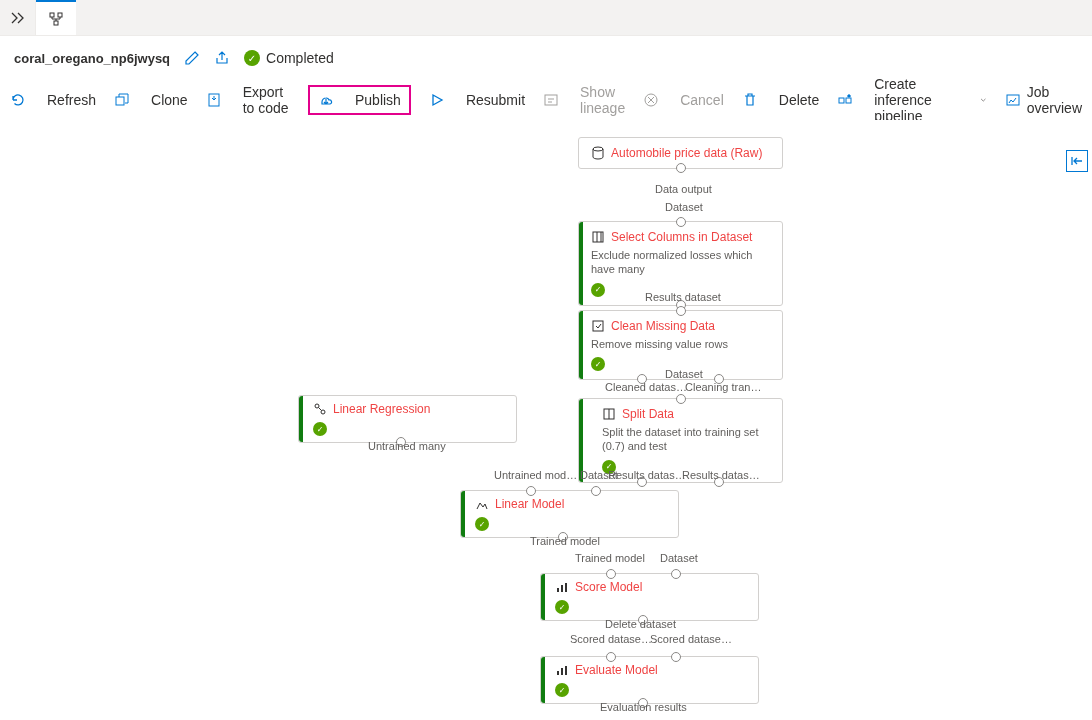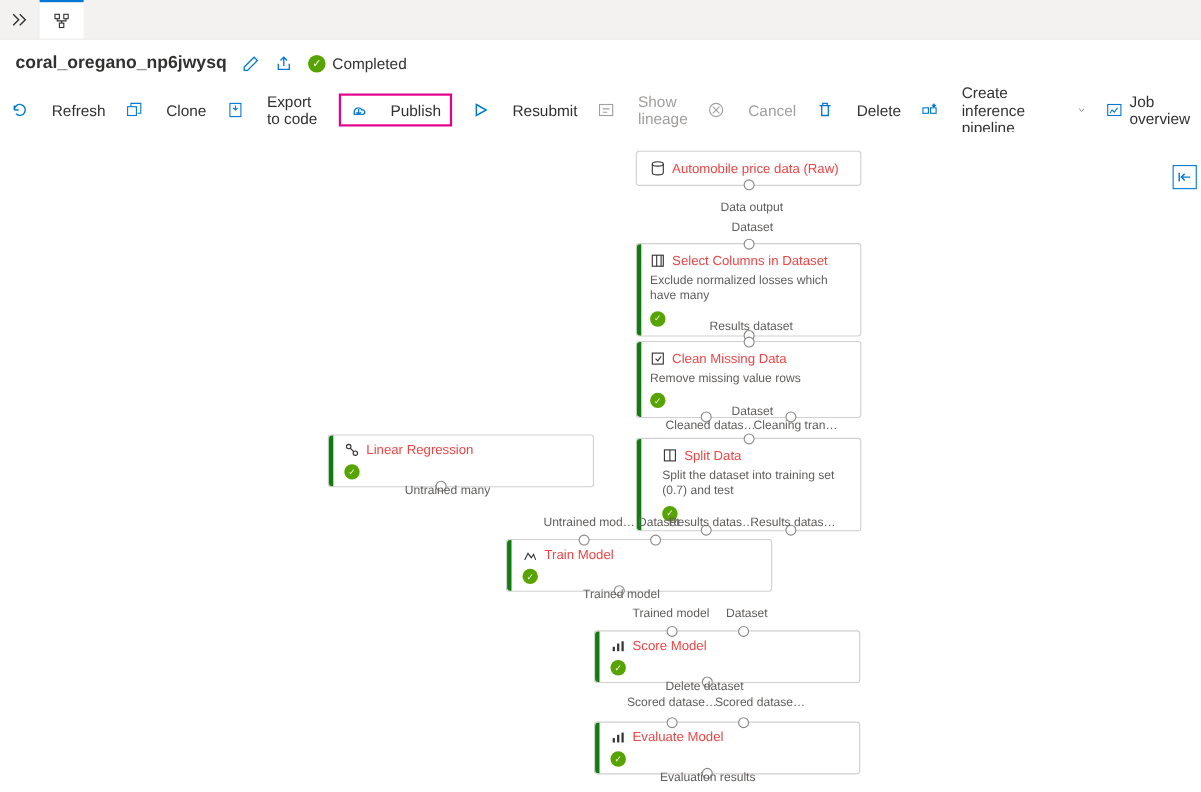--- a/index.html
+++ b/index.html
@@ -5,21 +5,21 @@
 * { box-sizing: border-box; margin: 0; padding: 0; }
 body { font-family: "Segoe UI", -apple-system, sans-serif; font-size: 13px; color: #323130; background: #fff; width: 1092px; height: 720px; overflow: hidden; position: relative; }
 
 
 .tab-bar { height: 36px; background: #f3f2f1; border-bottom: 1px solid #edebe9; display: flex; align-items: stretch; }
 .tab-expand { width: 36px; display: flex; align-items: center; justify-content: center; border-right: 1px solid #edebe9; cursor: pointer; }
 .tab-active { width: 40px; background: #fff; border-top: 2px solid #0078d4; display: flex; align-items: center; justify-content: center; }
 
 
 .title-row { display: flex; align-items: center; height: 44px; padding: 0 14px; gap: 14px; }
-.title-text { font-size: 16px; font-weight: 600; color: #323130; }
+.title-text { font-size: 13px; font-weight: 600; color: #323130; }
 .title-icon { color: #0078d4; cursor: pointer; }
 .status-badge { display: flex; align-items: center; gap: 6px; font-size: 14px; }
 .status-check { width: 16px; height: 16px; border-radius: 50%; background: #57a300; display: flex; align-items: center; justify-content: center; color: #fff; font-size: 10px; }
 
 
 .toolbar { display: flex; align-items: center; height: 40px; padding: 0 10px; gap: 18px; border-bottom: 1px solid transparent; }
 .toolbar-item { display: flex; align-items: center; gap: 21px; font-size: 14px; color: #323130; cursor: pointer; padding: 4px 0; }
 .toolbar-item.disabled { color: #a19f9d; cursor: default; }
 .toolbar-item.disabled .ti-icon { color: #a19f9d; }
 .ti-icon { color: #0078d4; display: flex; align-items: center; }
@@ -32,21 +32,21 @@
 .edges { position: absolute; inset: 0; pointer-events: none; }
 
 
 .node { position: absolute; width: 205px; background: #fff; border: 1px solid #d2d0ce; border-radius: 3px; display: flex; }
 .node-left { width: 4px; background: #107c10; border-radius: 3px 0 0 3px; }
 .node-body { flex: 1; padding: 8px 10px 8px 8px; }
 .node-title-row { display: flex; align-items: center; gap: 6px; }
 .node-title { font-size: 12px; font-weight: 400; color: #ef4444; }
 .node-desc { font-size: 11px; color: #605e5c; margin-top: 4px; line-height: 1.3; }
 .node-status { margin-top: 6px; width: 14px; height: 14px; border-radius: 50%; background: #57a300; display: flex; align-items: center; justify-content: center; color: #fff; font-size: 8px; }
-.node.small { width: 242px; text-align: right; }
+.node.small { width: 219px; text-align: right; }
 .node.small .node-body { padding: 6px 10px; }
 
 
 .port { position: absolute; width: 10px; height: 10px; border-radius: 50%; background: #fff; border: 1px solid #8a8886; }
 .port-label { position: absolute; font-size: 11px; color: #605e5c; white-space: nowrap; }
 
 
 .collapse-btn { position: absolute; right: 4px; top: 30px; width: 22px; height: 22px; border: 1px solid #0078d4; background: #fff; display: flex; align-items: center; justify-content: center; color: #0078d4; cursor: pointer; }
 
 svg { display: block; }
@@ -298,21 +298,21 @@
   <div class="port-label" style="left:494px; top:349px;">Untrained mod…</div>
   <div class="port-label" style="left:580px; top:349px;">Dataset</div>
 
   <div class="node small" style="left:460px; top:370px;">
     <div class="node-left"></div>
     <div class="node-body">
       <div class="node-title-row">
         <svg width="14" height="14" viewBox="0 0 14 14">
             <path d="M2 12l3-6 3 4 2-3 2 5" stroke="#323130" fill="none"></path>
           </svg>
-        <span class="node-title">Train Model</span>
+        <span class="node-title">Linear Model</span>
       </div>
       <div class="node-status">✓</div>
     </div>
     <div class="port" style="left:65px; top:-5px;"></div>
     <div class="port" style="left:130px; top:-5px;"></div>
     <div class="port" style="left:97px; bottom:-5px;"></div>
   </div>
   <div class="port-label" style="left:530px; top:415px;">Trained model</div>
   <div class="port-label" style="left:575px; top:432px;">Trained model</div>
   <div class="port-label" style="left:660px; top:432px;">Dataset</div>

